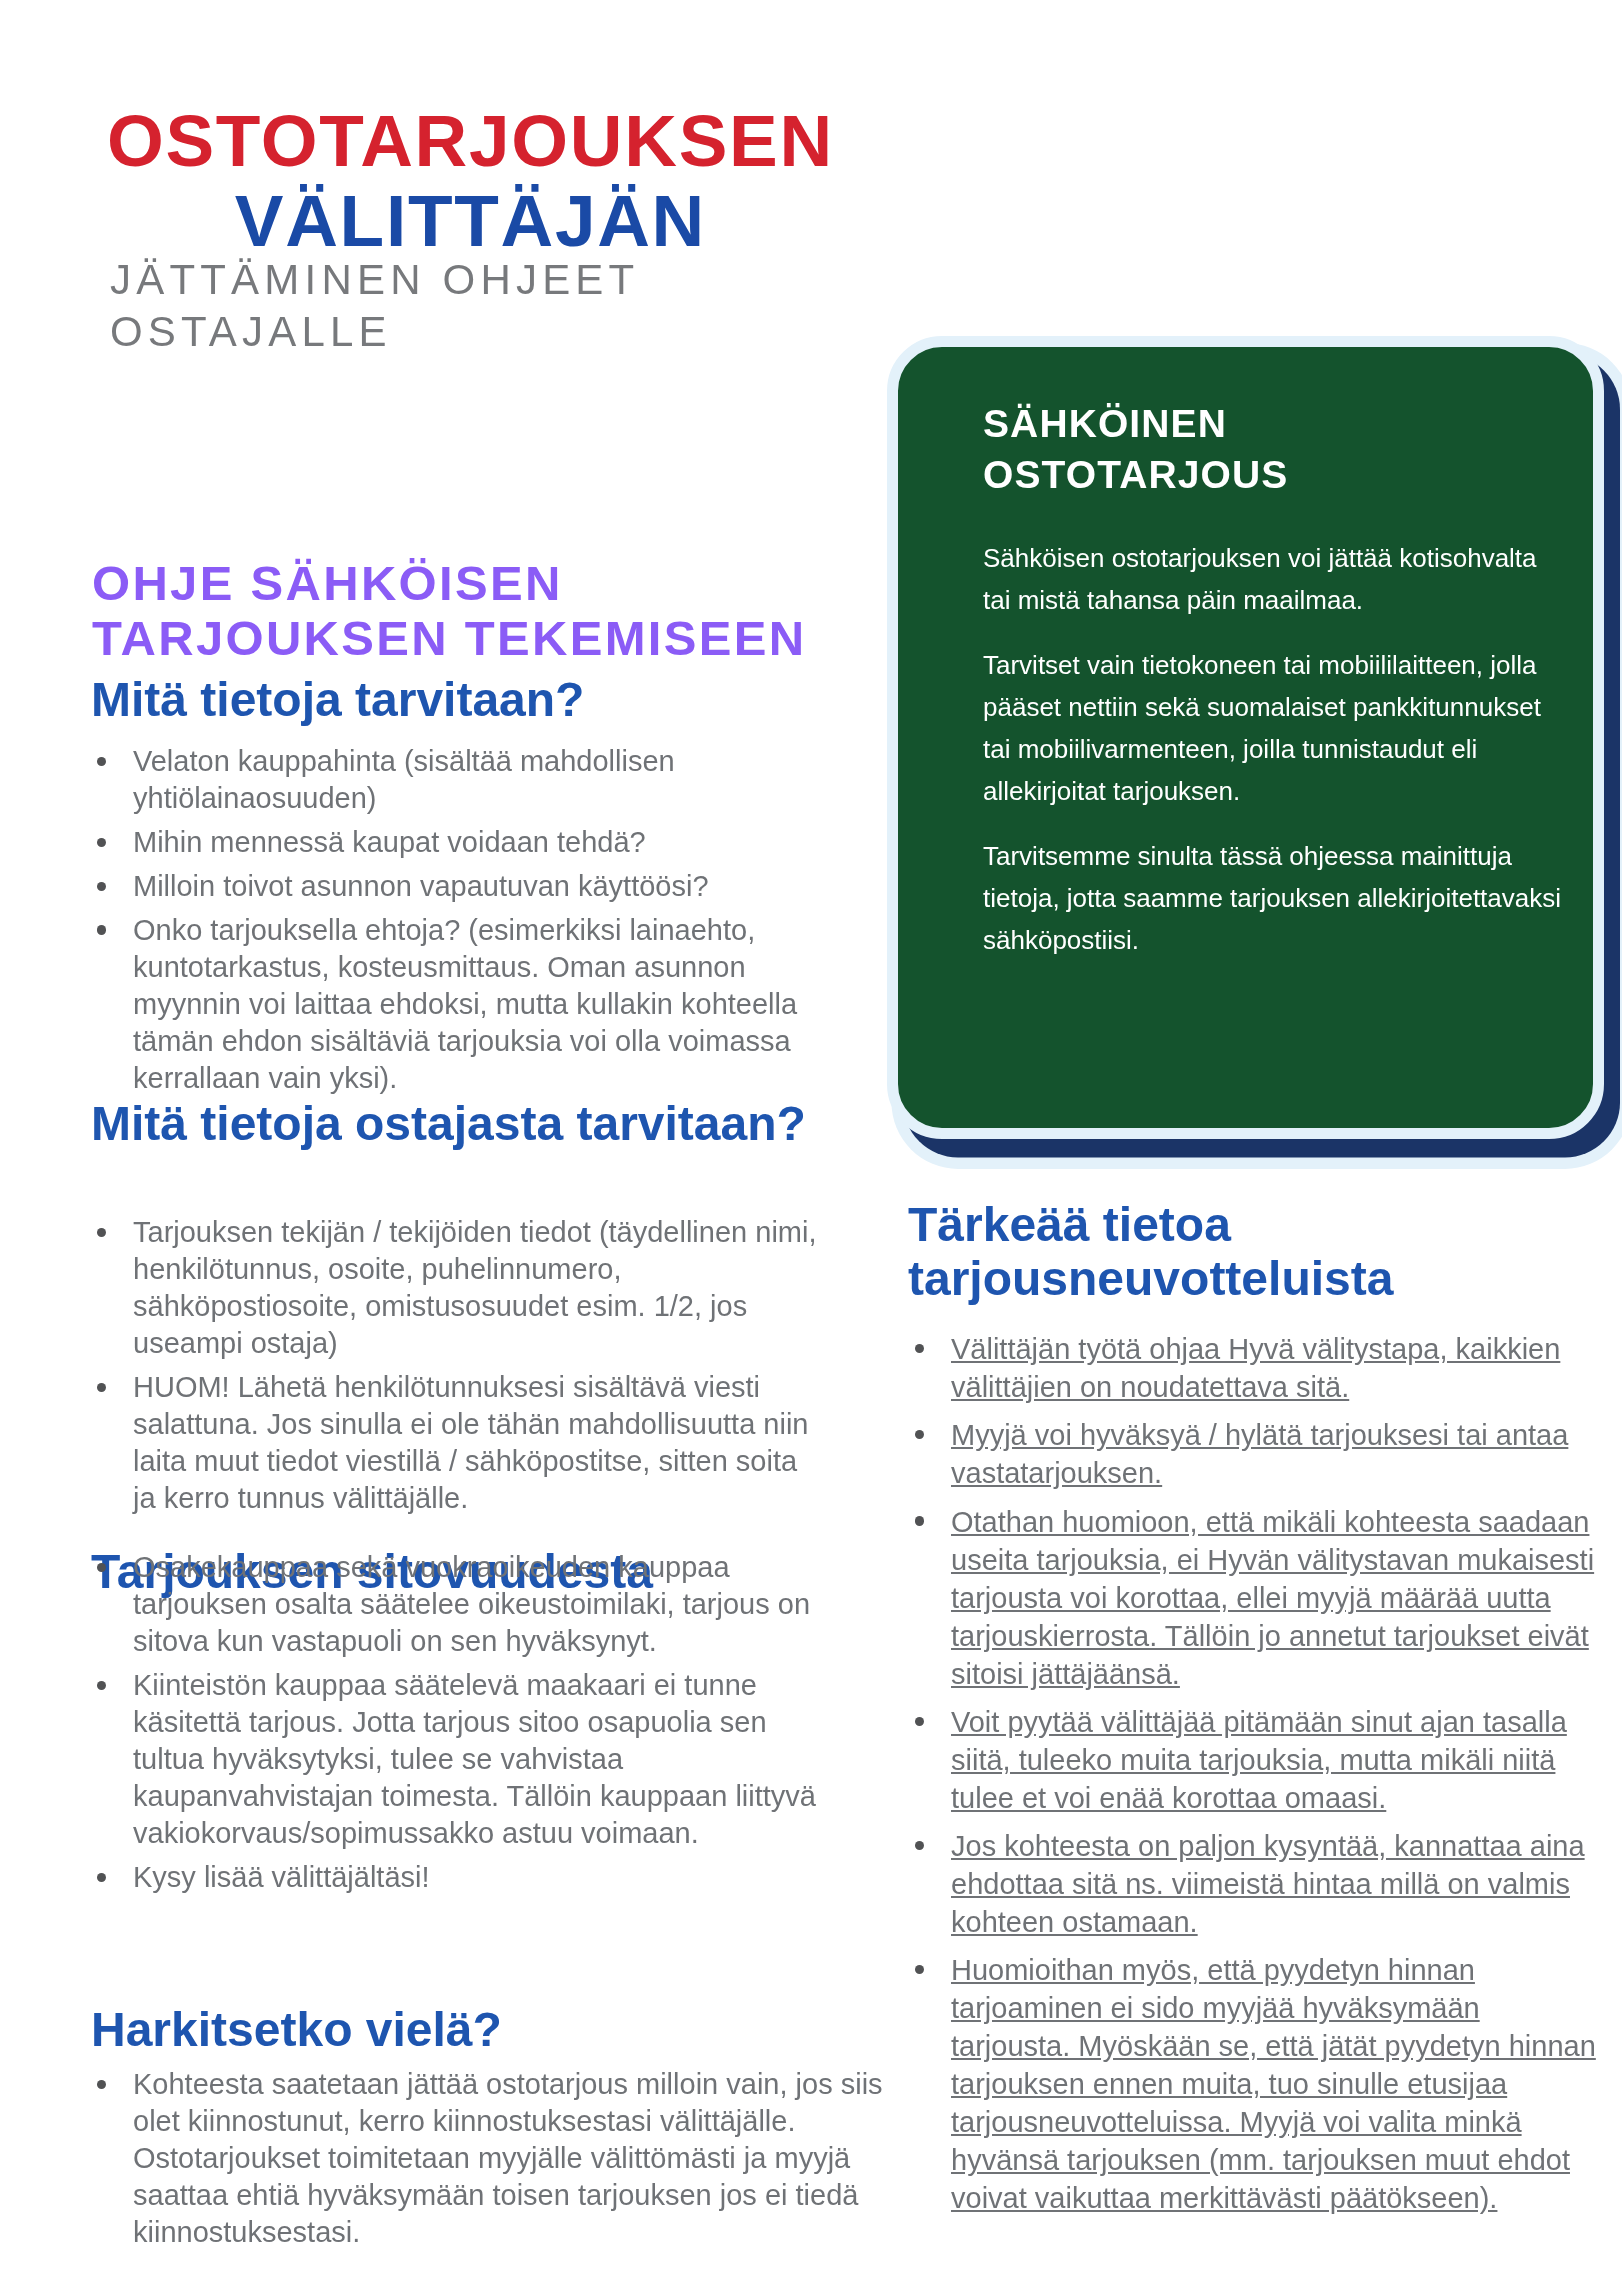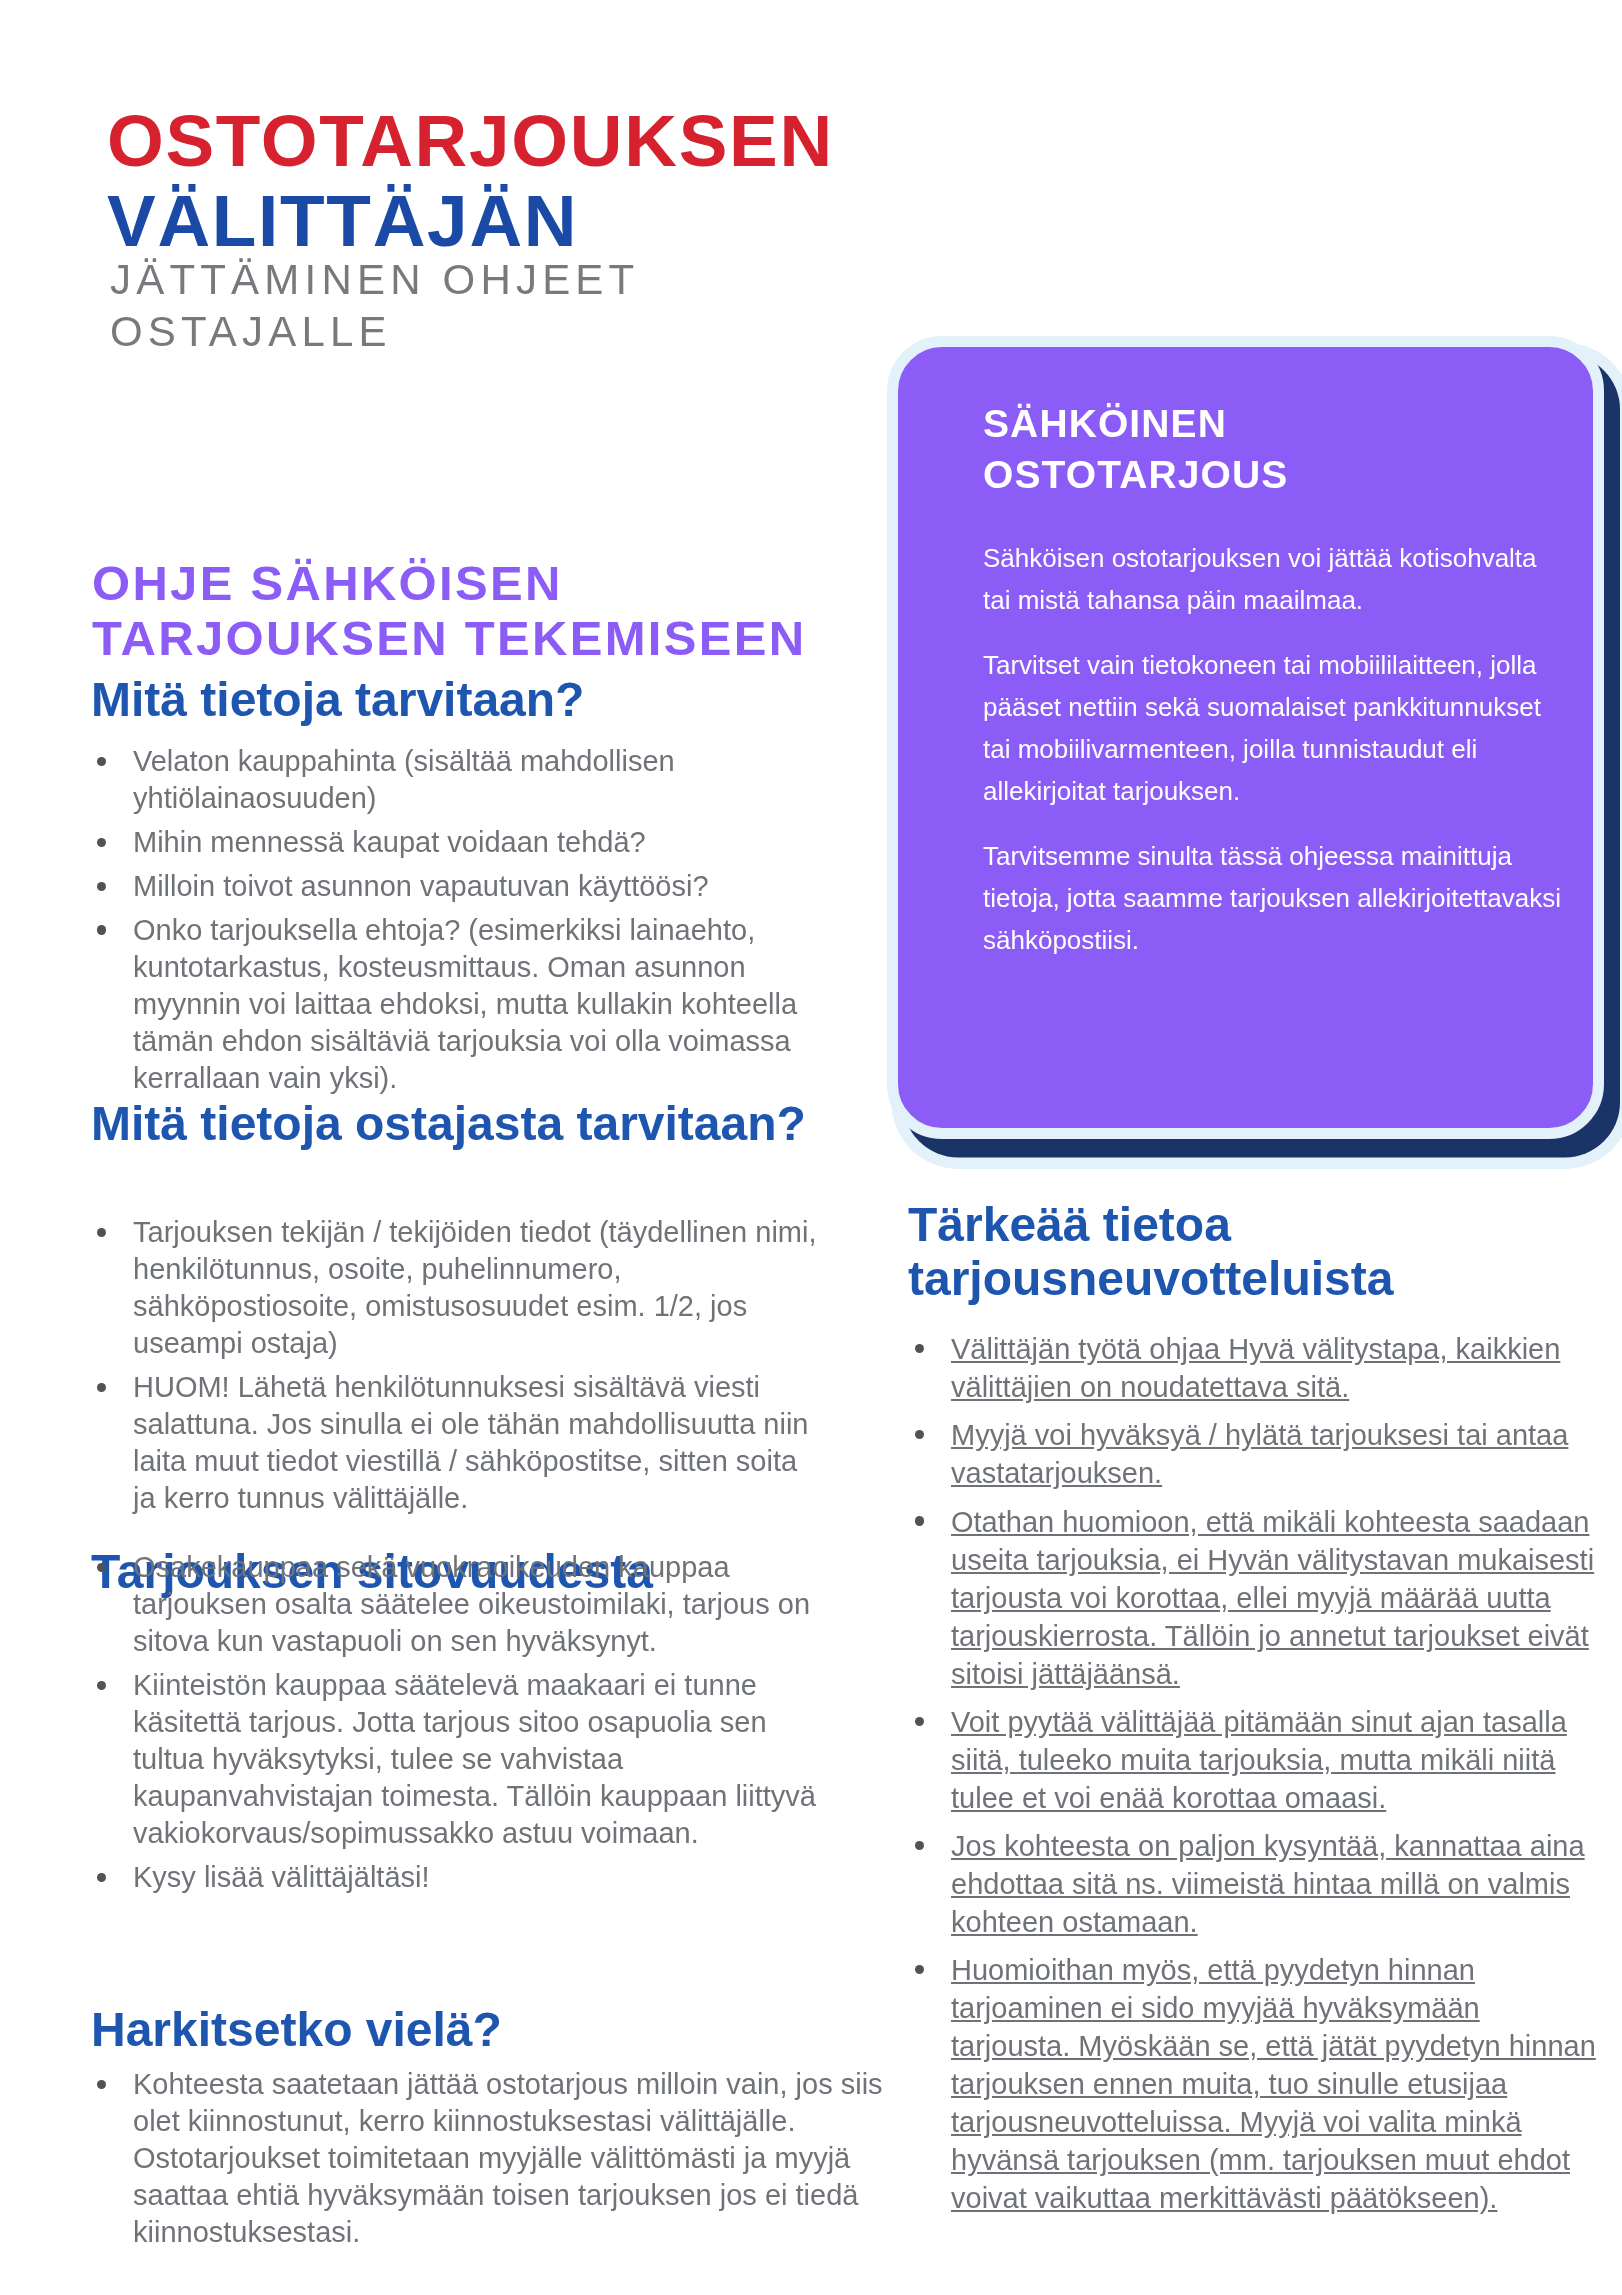--- a/index.html
+++ b/index.html
@@ -13,20 +13,21 @@
   }
   .abs { position: absolute; }
 
   
   .h1line {
     font-size: 73px;
     font-weight: bold;
     line-height: 80px;
     letter-spacing: 1.7px;
     white-space: nowrap;
+    text-align: center;
   }
   .h1-red  { color: #d5222e; }
   .h1-blue { color: #1a4aa6; }
   .subline {
     font-size: 42px;
     font-weight: 400;
     line-height: 52px;
     letter-spacing: 5.2px;
     color: #77797c;
     white-space: nowrap;
@@ -73,21 +74,21 @@
   ul.bullets.right li { line-height: 38px; text-decoration: underline; }
   ul.bullets.right li + li { margin-top: 10.3px; }
 
   
   .card {
     box-sizing: border-box;
     left: 887px;
     top: 336px;
     width: 717px;
     height: 803px;
-    background: #8b5cf6;
+    background: #14532d;
     border: 11.5px solid #e3f1fa;
     border-radius: 55px;
     box-shadow: 16px 18.4px 0 0 #1b3467, 16px 18.4px 0 11.5px #e3f1fa;
     padding: 51px 29px 34px 85px;
   }
   .card-title {
     color: #ffffff;
     font-size: 39px;
     font-weight: bold;
     line-height: 51px;

